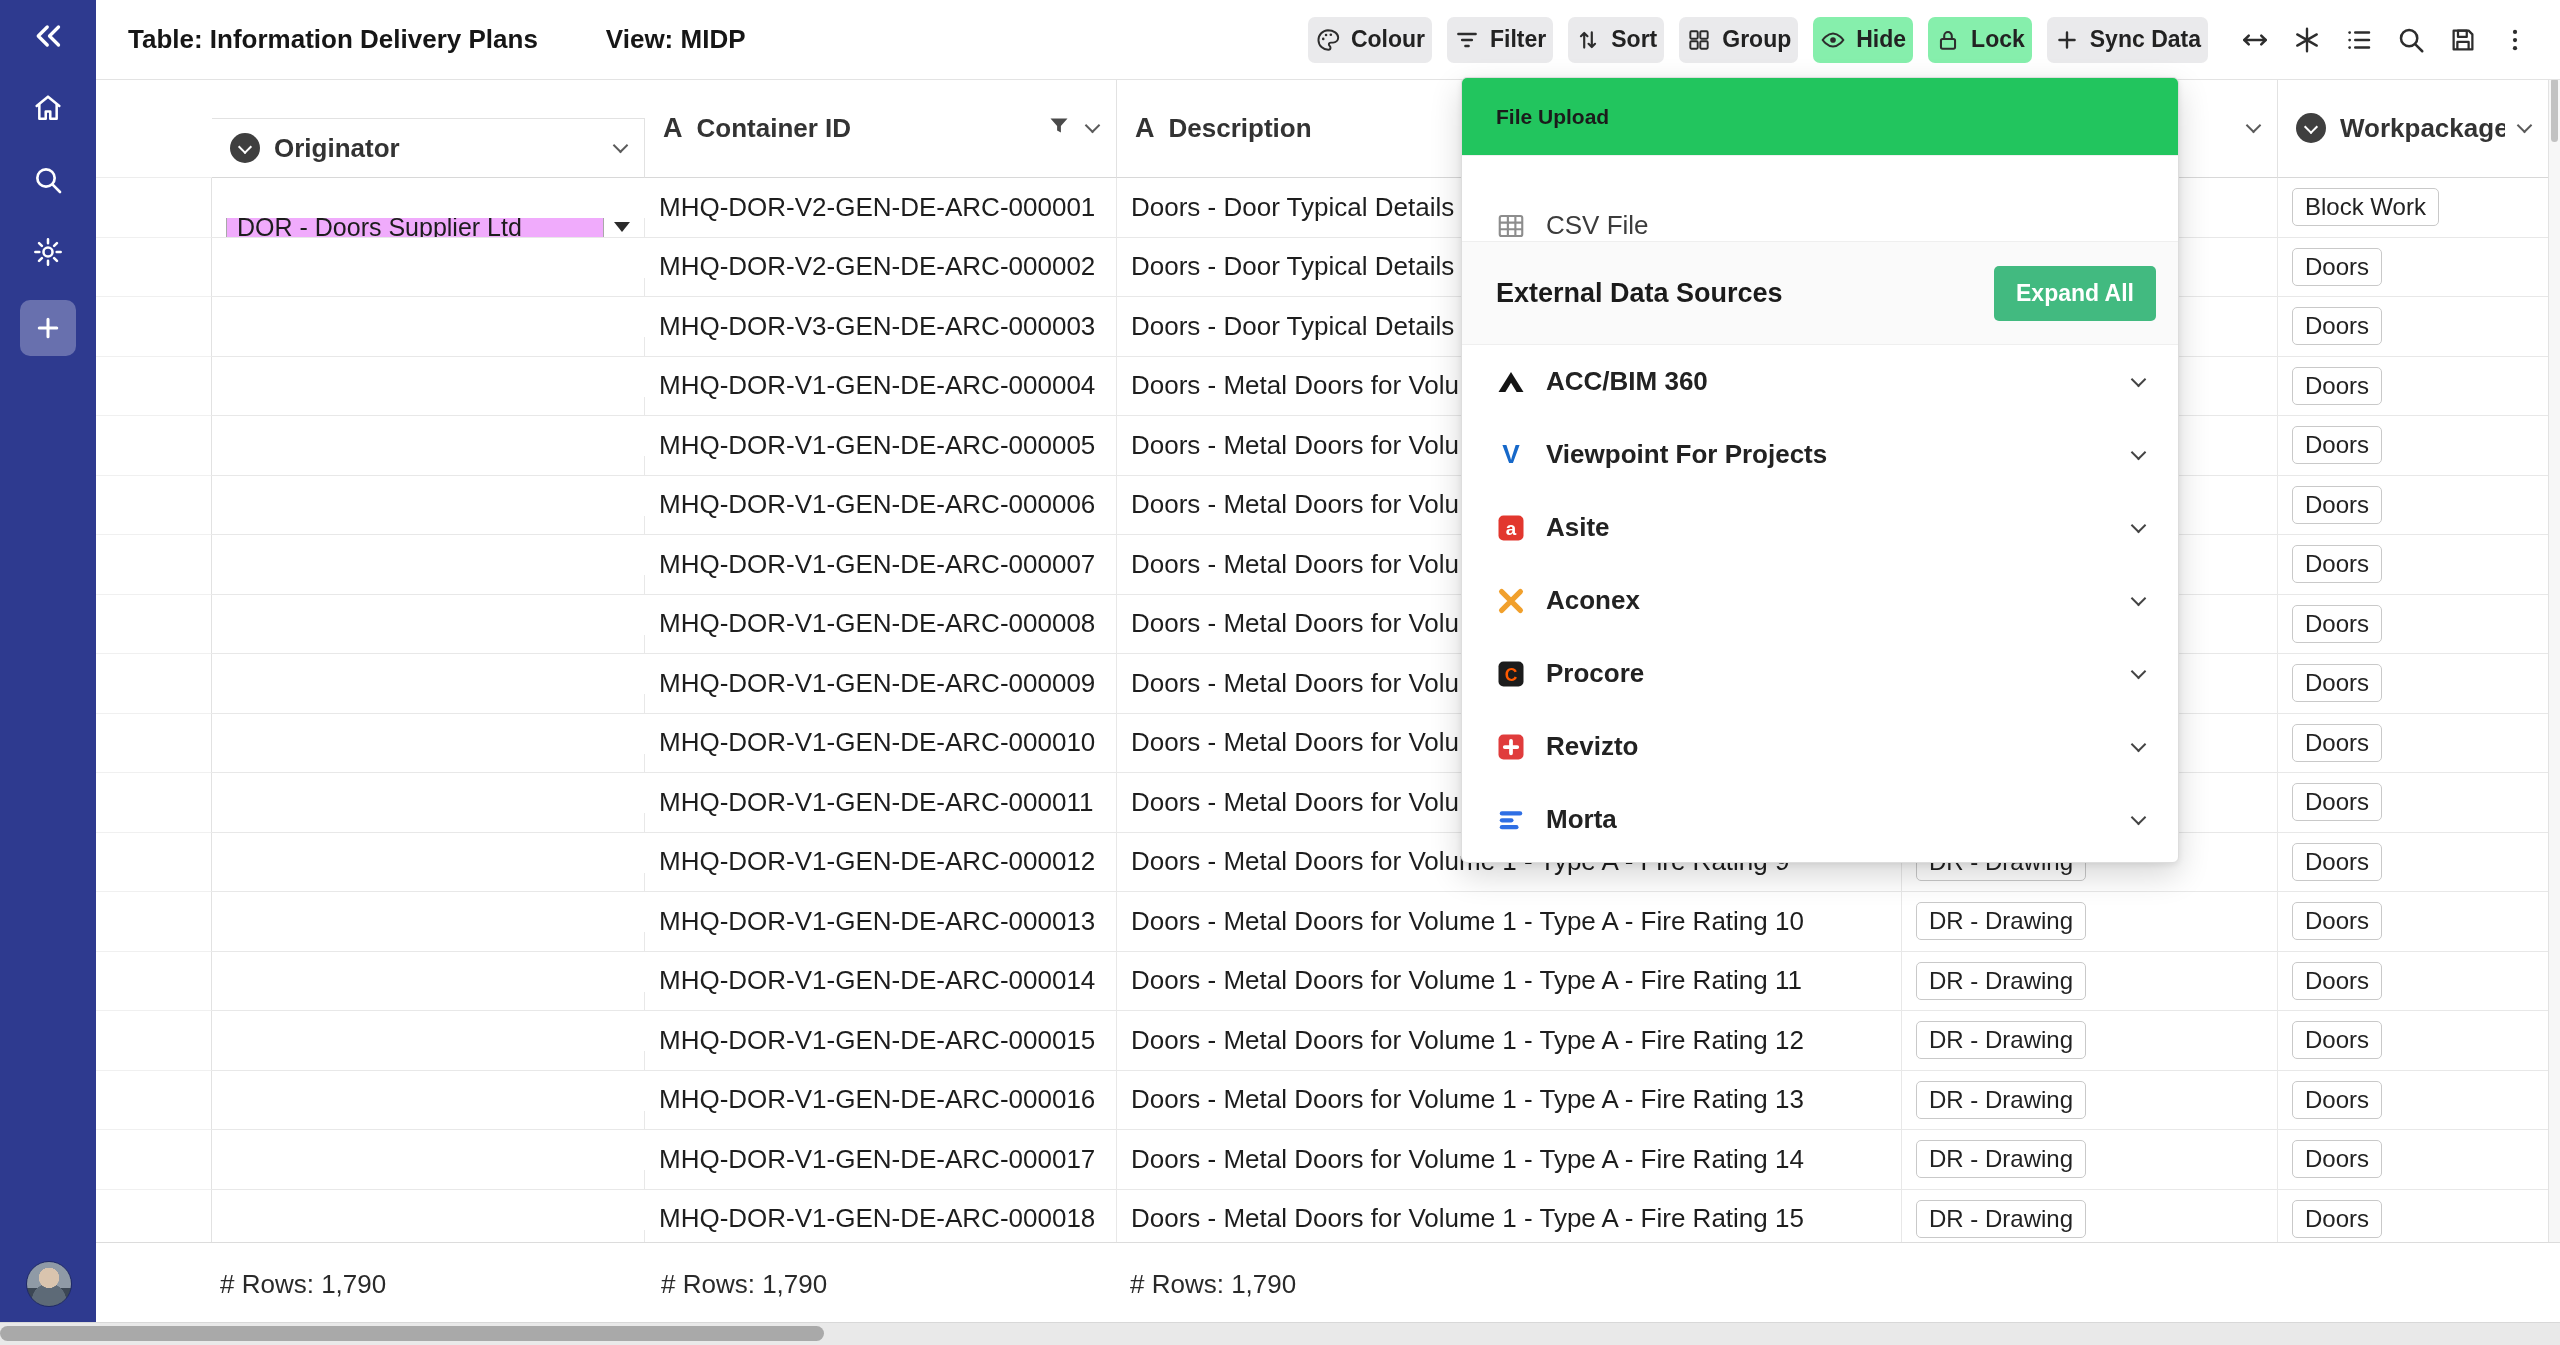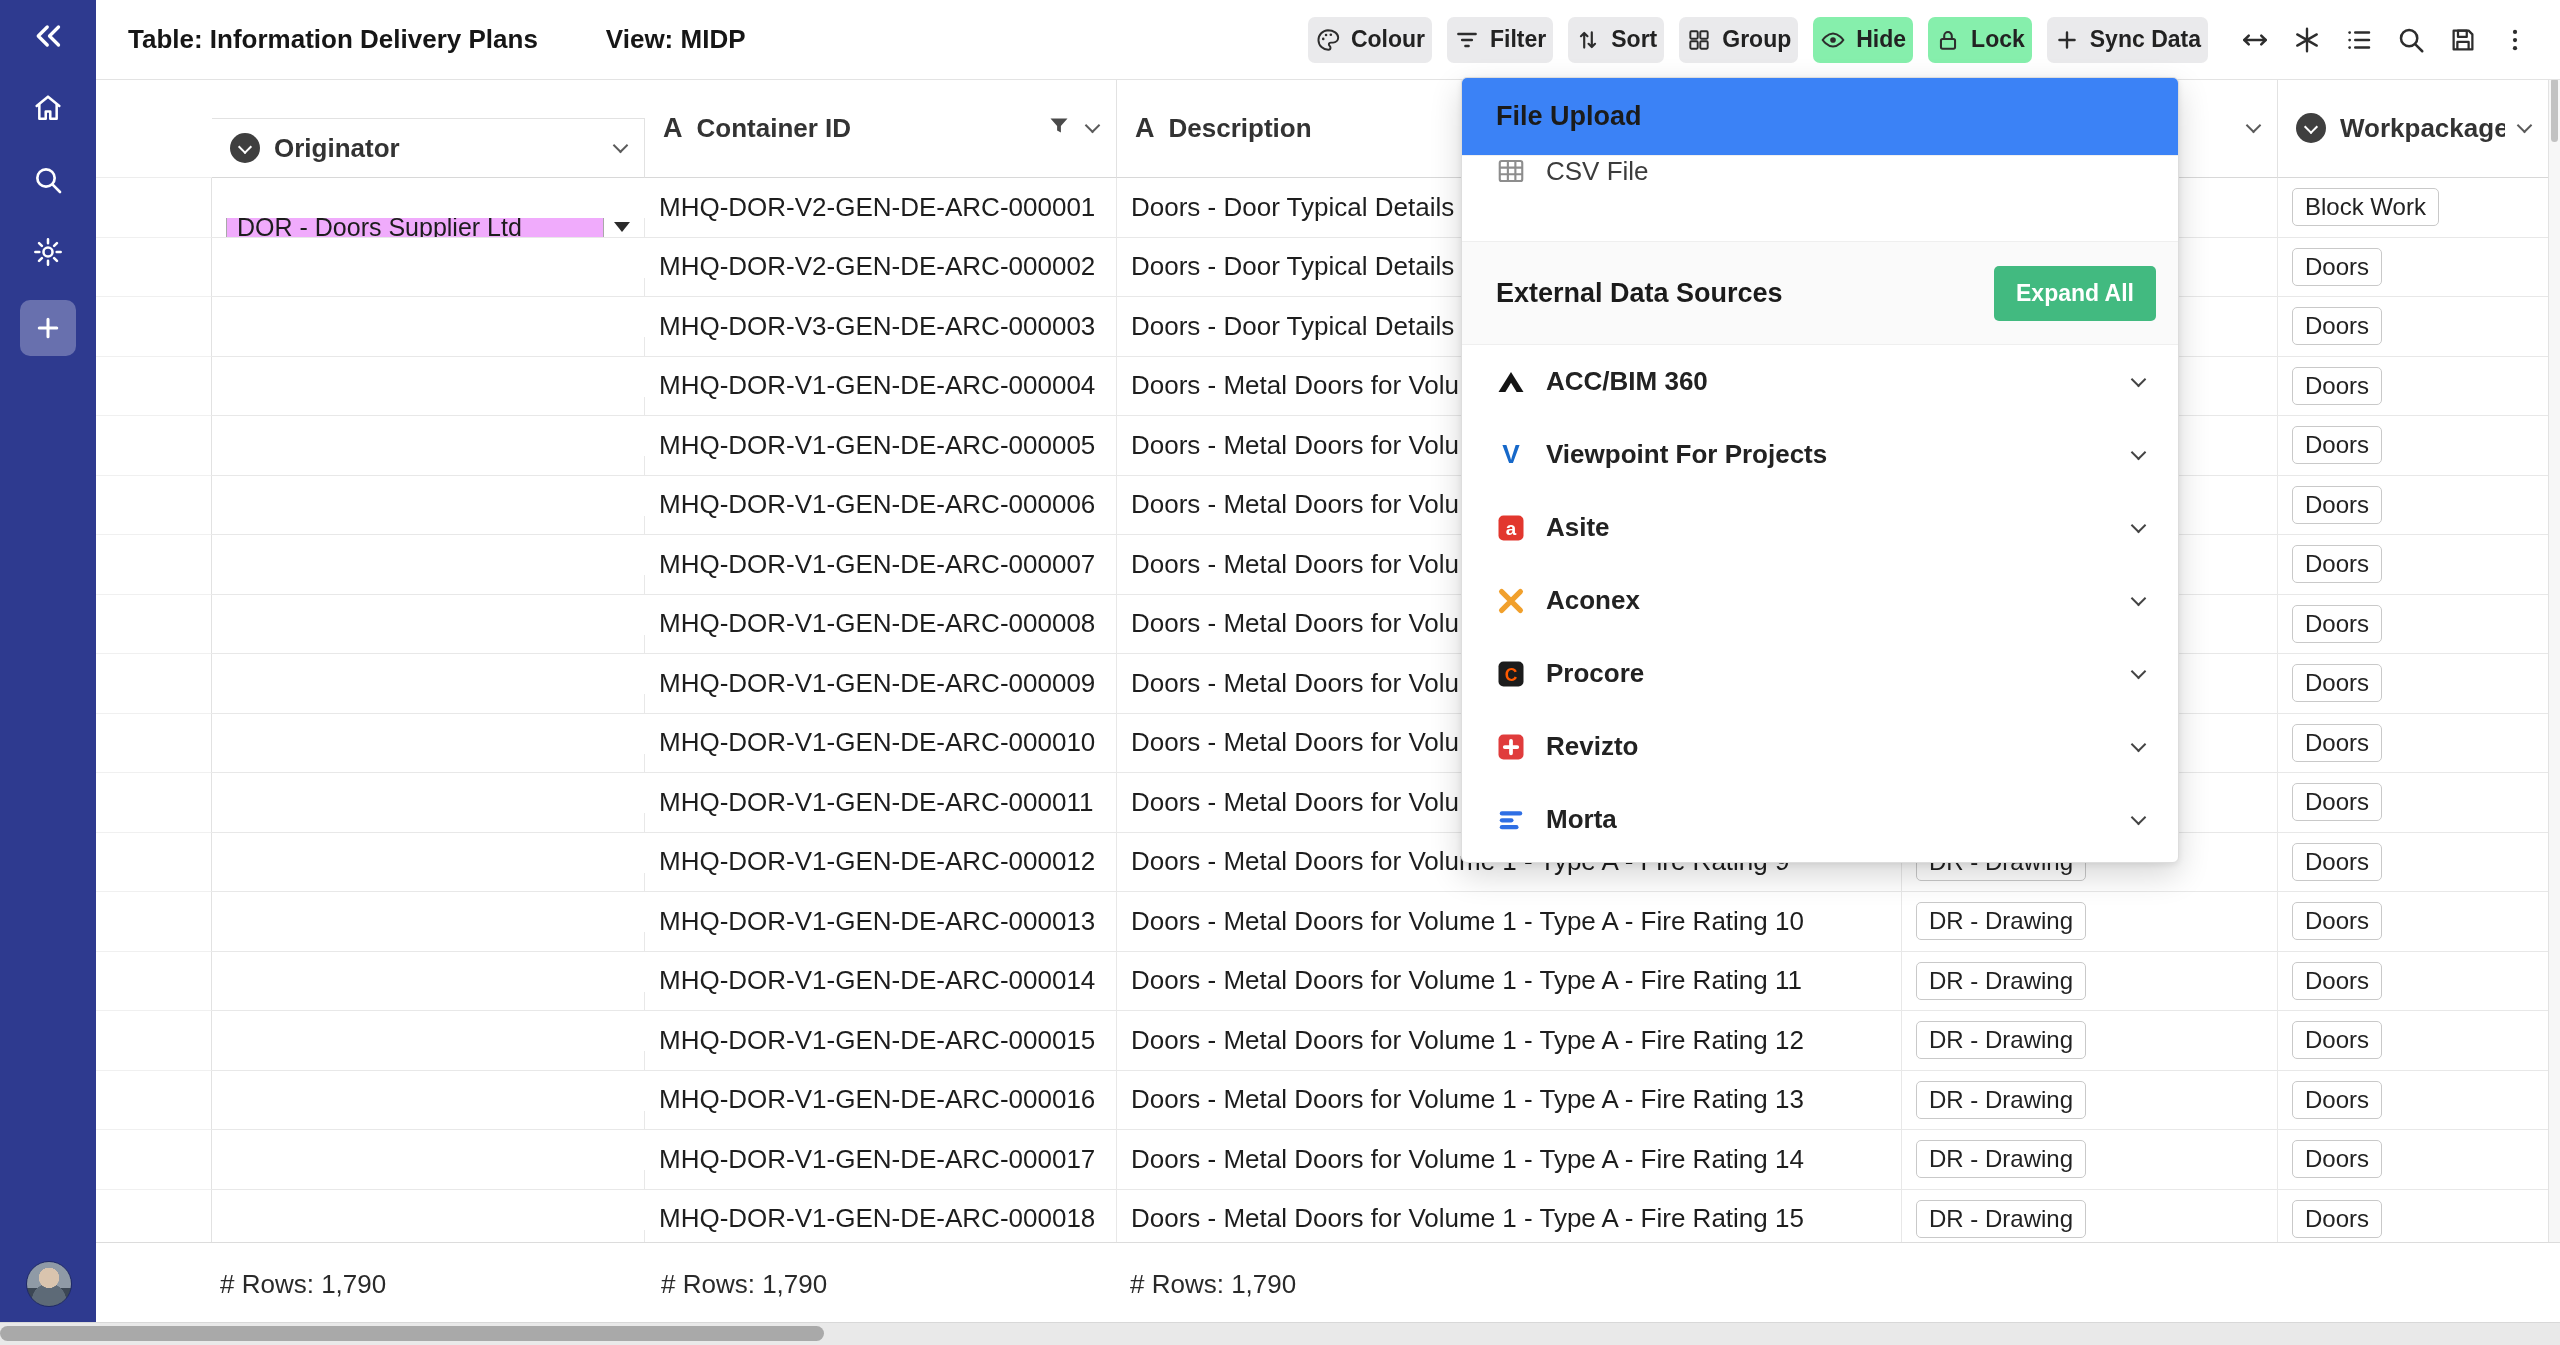--- a/index.html
+++ b/index.html
@@ -65,23 +65,23 @@
   
   .statusbar{position:absolute;left:96px;top:1242px;width:2464px;height:81px;background:#fff;border-top:1px solid #dcdcdc;z-index:15;}
   .statusbar span{position:absolute;top:26px;font-size:26px;color:#2a2a2a;font-weight:500;}
   .rc1{left:124px;} .rc2{left:565px;} .rc3{left:1034px;}
   .hscroll{position:absolute;left:0;bottom:0;width:2560px;height:22px;background:#e9e9e9;border-top:1px solid #d8d8d8;z-index:60;}
   .hthumb{position:absolute;left:0;top:3px;width:824px;height:15px;background:#a9a9a9;border-radius:8px;cursor:grab;}
 
   
   .sync-panel{position:absolute;left:1461px;top:77px;width:716px;background:#fff;border:1px solid #ddd;border-radius:6px;
               box-shadow:0 12px 32px rgba(0,0,0,.16),0 2px 6px rgba(0,0,0,.08);z-index:40;overflow:hidden;}
-  .pb1{height:78px;display:flex;align-items:center;padding:0 34px;font-size:27px;font-weight:700;color:#1b1b1b;
-       background:#3b82f6;border-bottom:1px solid #efefef;box-sizing:border-box;}
-  .csv-row{height:85px;display:flex;align-items:flex-start;gap:20px;padding:0 34px;font-size:26px;color:#3c3c3c;cursor:pointer;box-sizing:border-box;}
+  .pb1{height:78px;display:flex;align-items:center;padding:0 34px;font-size:21px;font-weight:700;color:#1b1b1b;
+       background:#22c55e;border-bottom:1px solid #efefef;box-sizing:border-box;}
+  .csv-row{height:85px;display:flex;align-items:flex-end;gap:20px;padding:0 34px;font-size:26px;color:#3c3c3c;cursor:pointer;box-sizing:border-box;}
   .pb2{height:104px;display:flex;align-items:center;justify-content:space-between;padding:0 22px 0 34px;
        background:#fafafa;border-top:1px solid #efefef;border-bottom:1px solid #efefef;
        font-size:27px;font-weight:700;color:#1b1b1b;box-sizing:border-box;}
   .expand-btn{background:var(--accent-green,#42ba80);color:#fff;font-size:23px;font-weight:600;border:none;
               border-radius:5px;padding:14px 22px;font-family:inherit;cursor:pointer;}
   .src-list{padding-bottom:6px;text-align:right;}
   .src-row{height:73px;display:flex;align-items:center;gap:20px;padding:0 34px;font-size:26px;font-weight:600;color:#222;
            cursor:pointer;box-sizing:border-box;}
   .src-ic{width:30px;height:30px;display:flex;align-items:center;justify-content:center;}
   .src-row .chev{margin-left:auto;}

